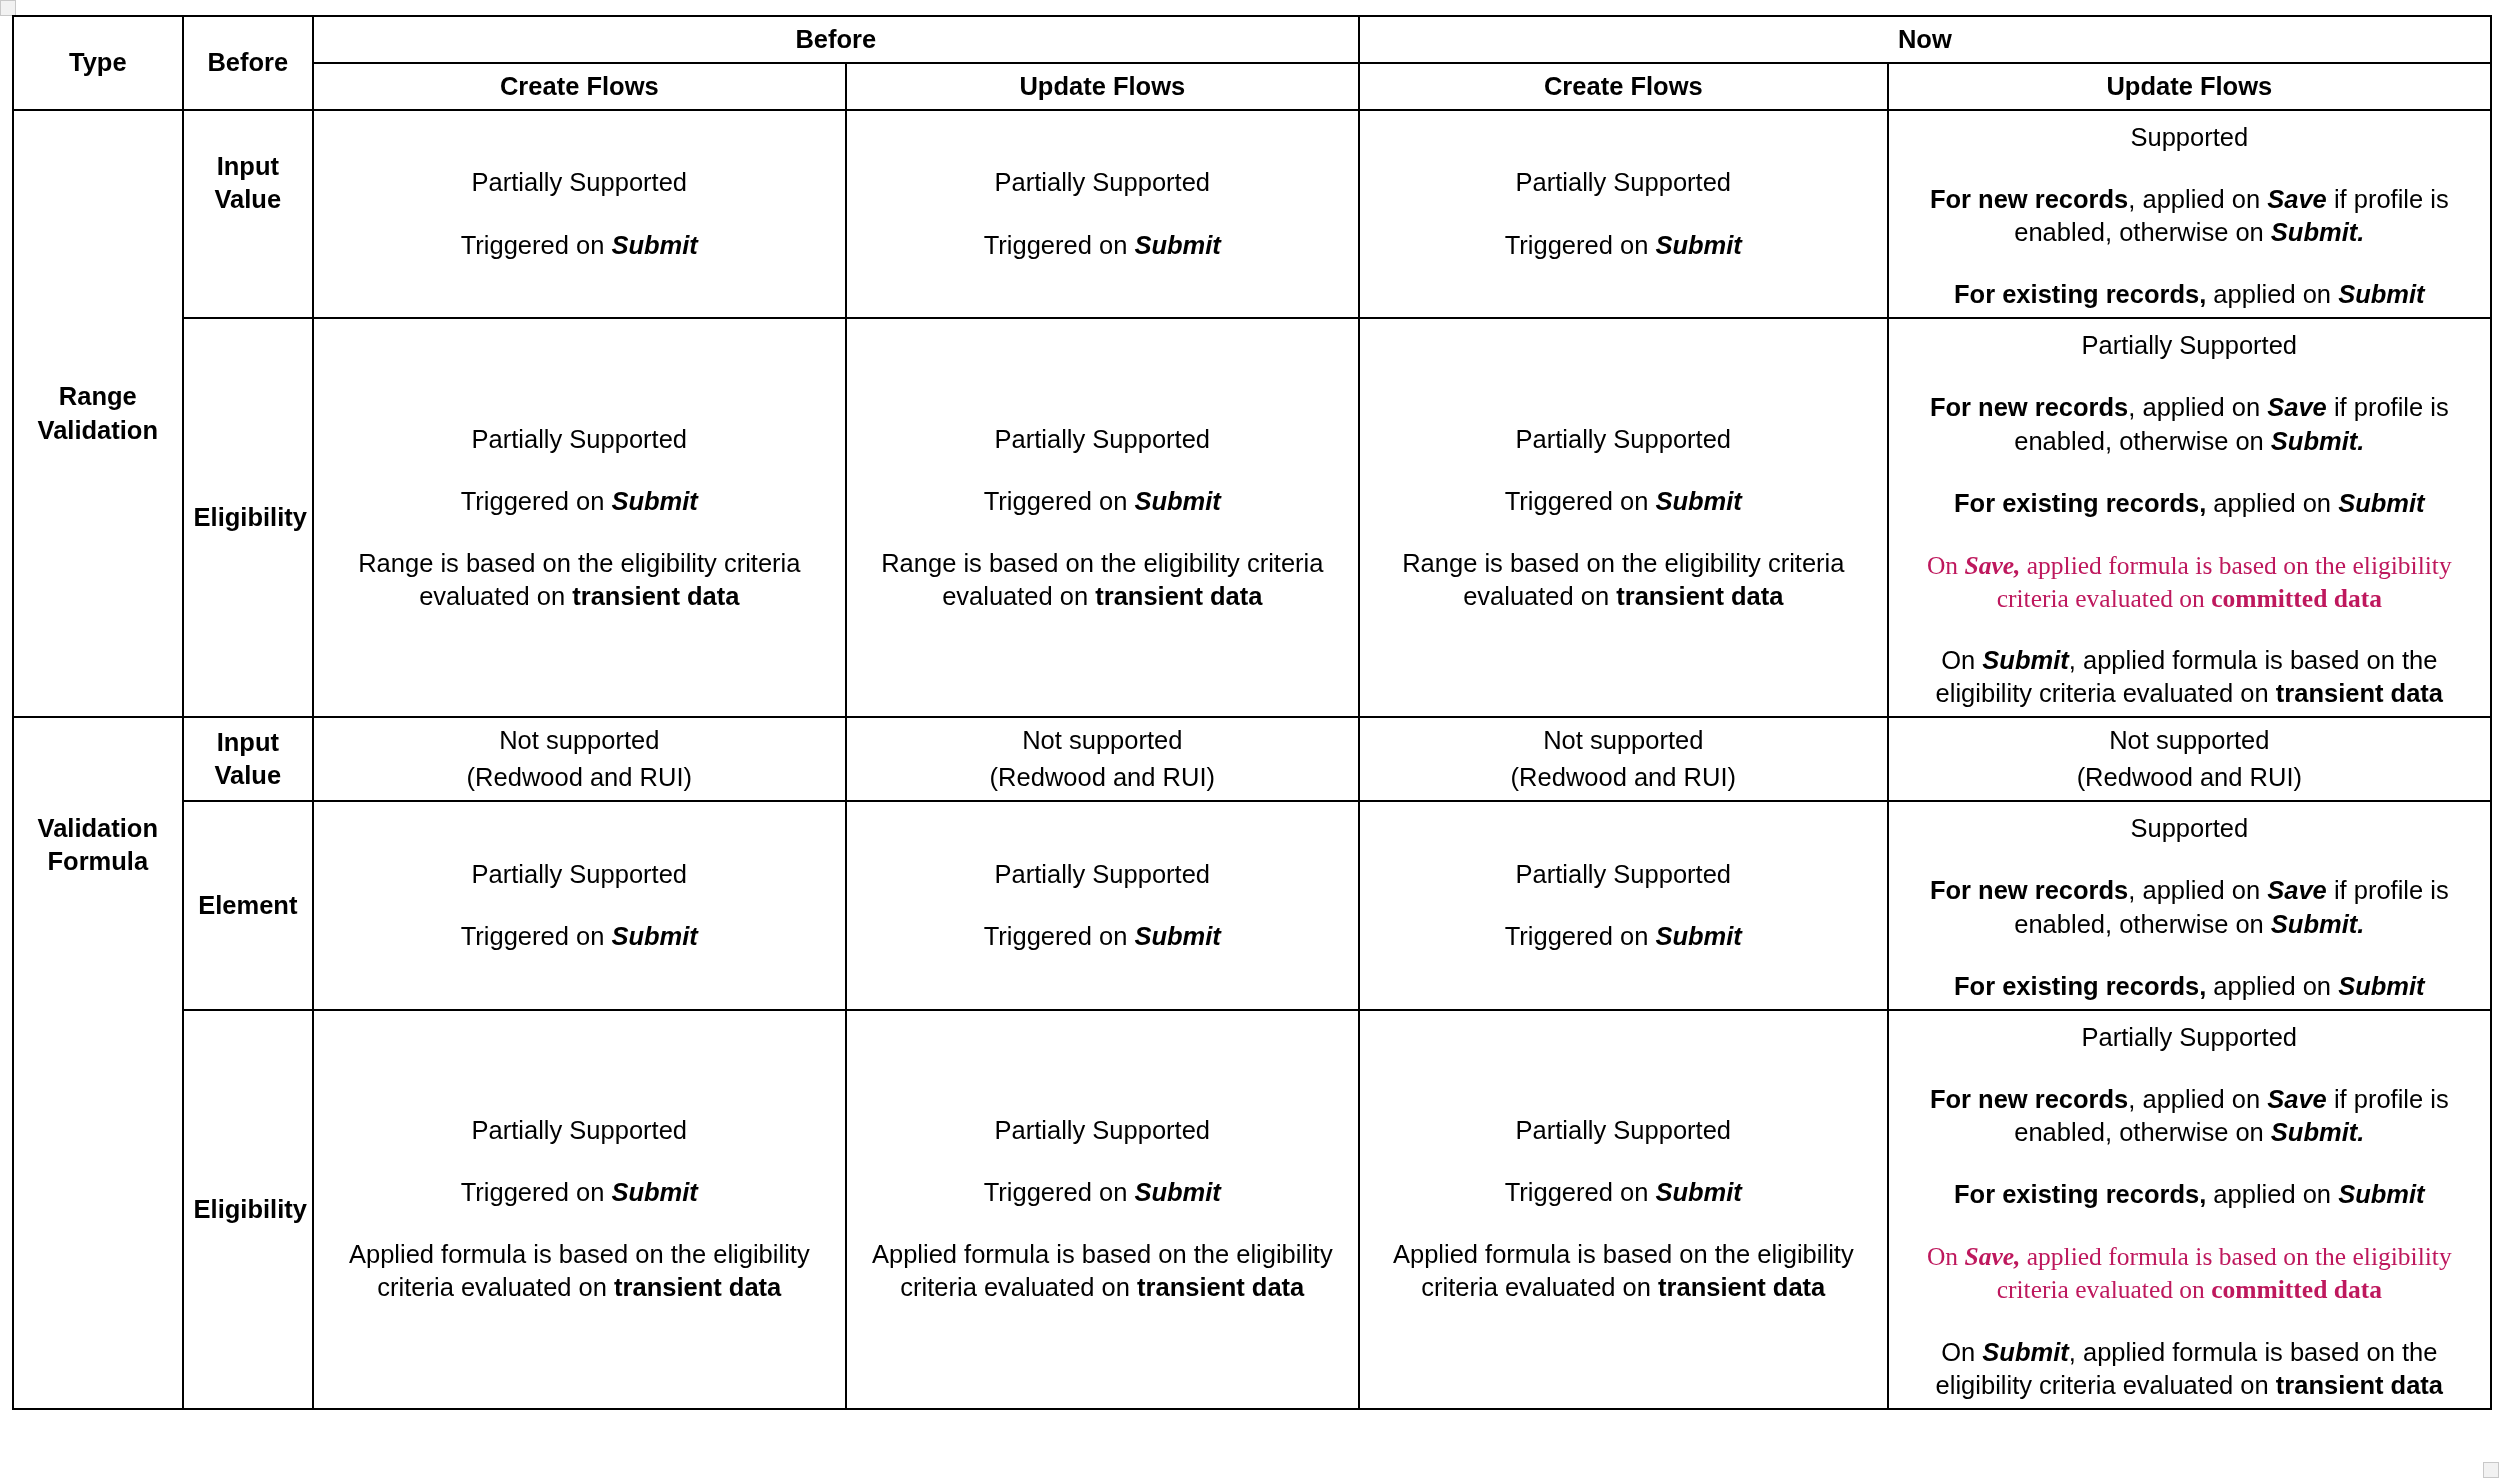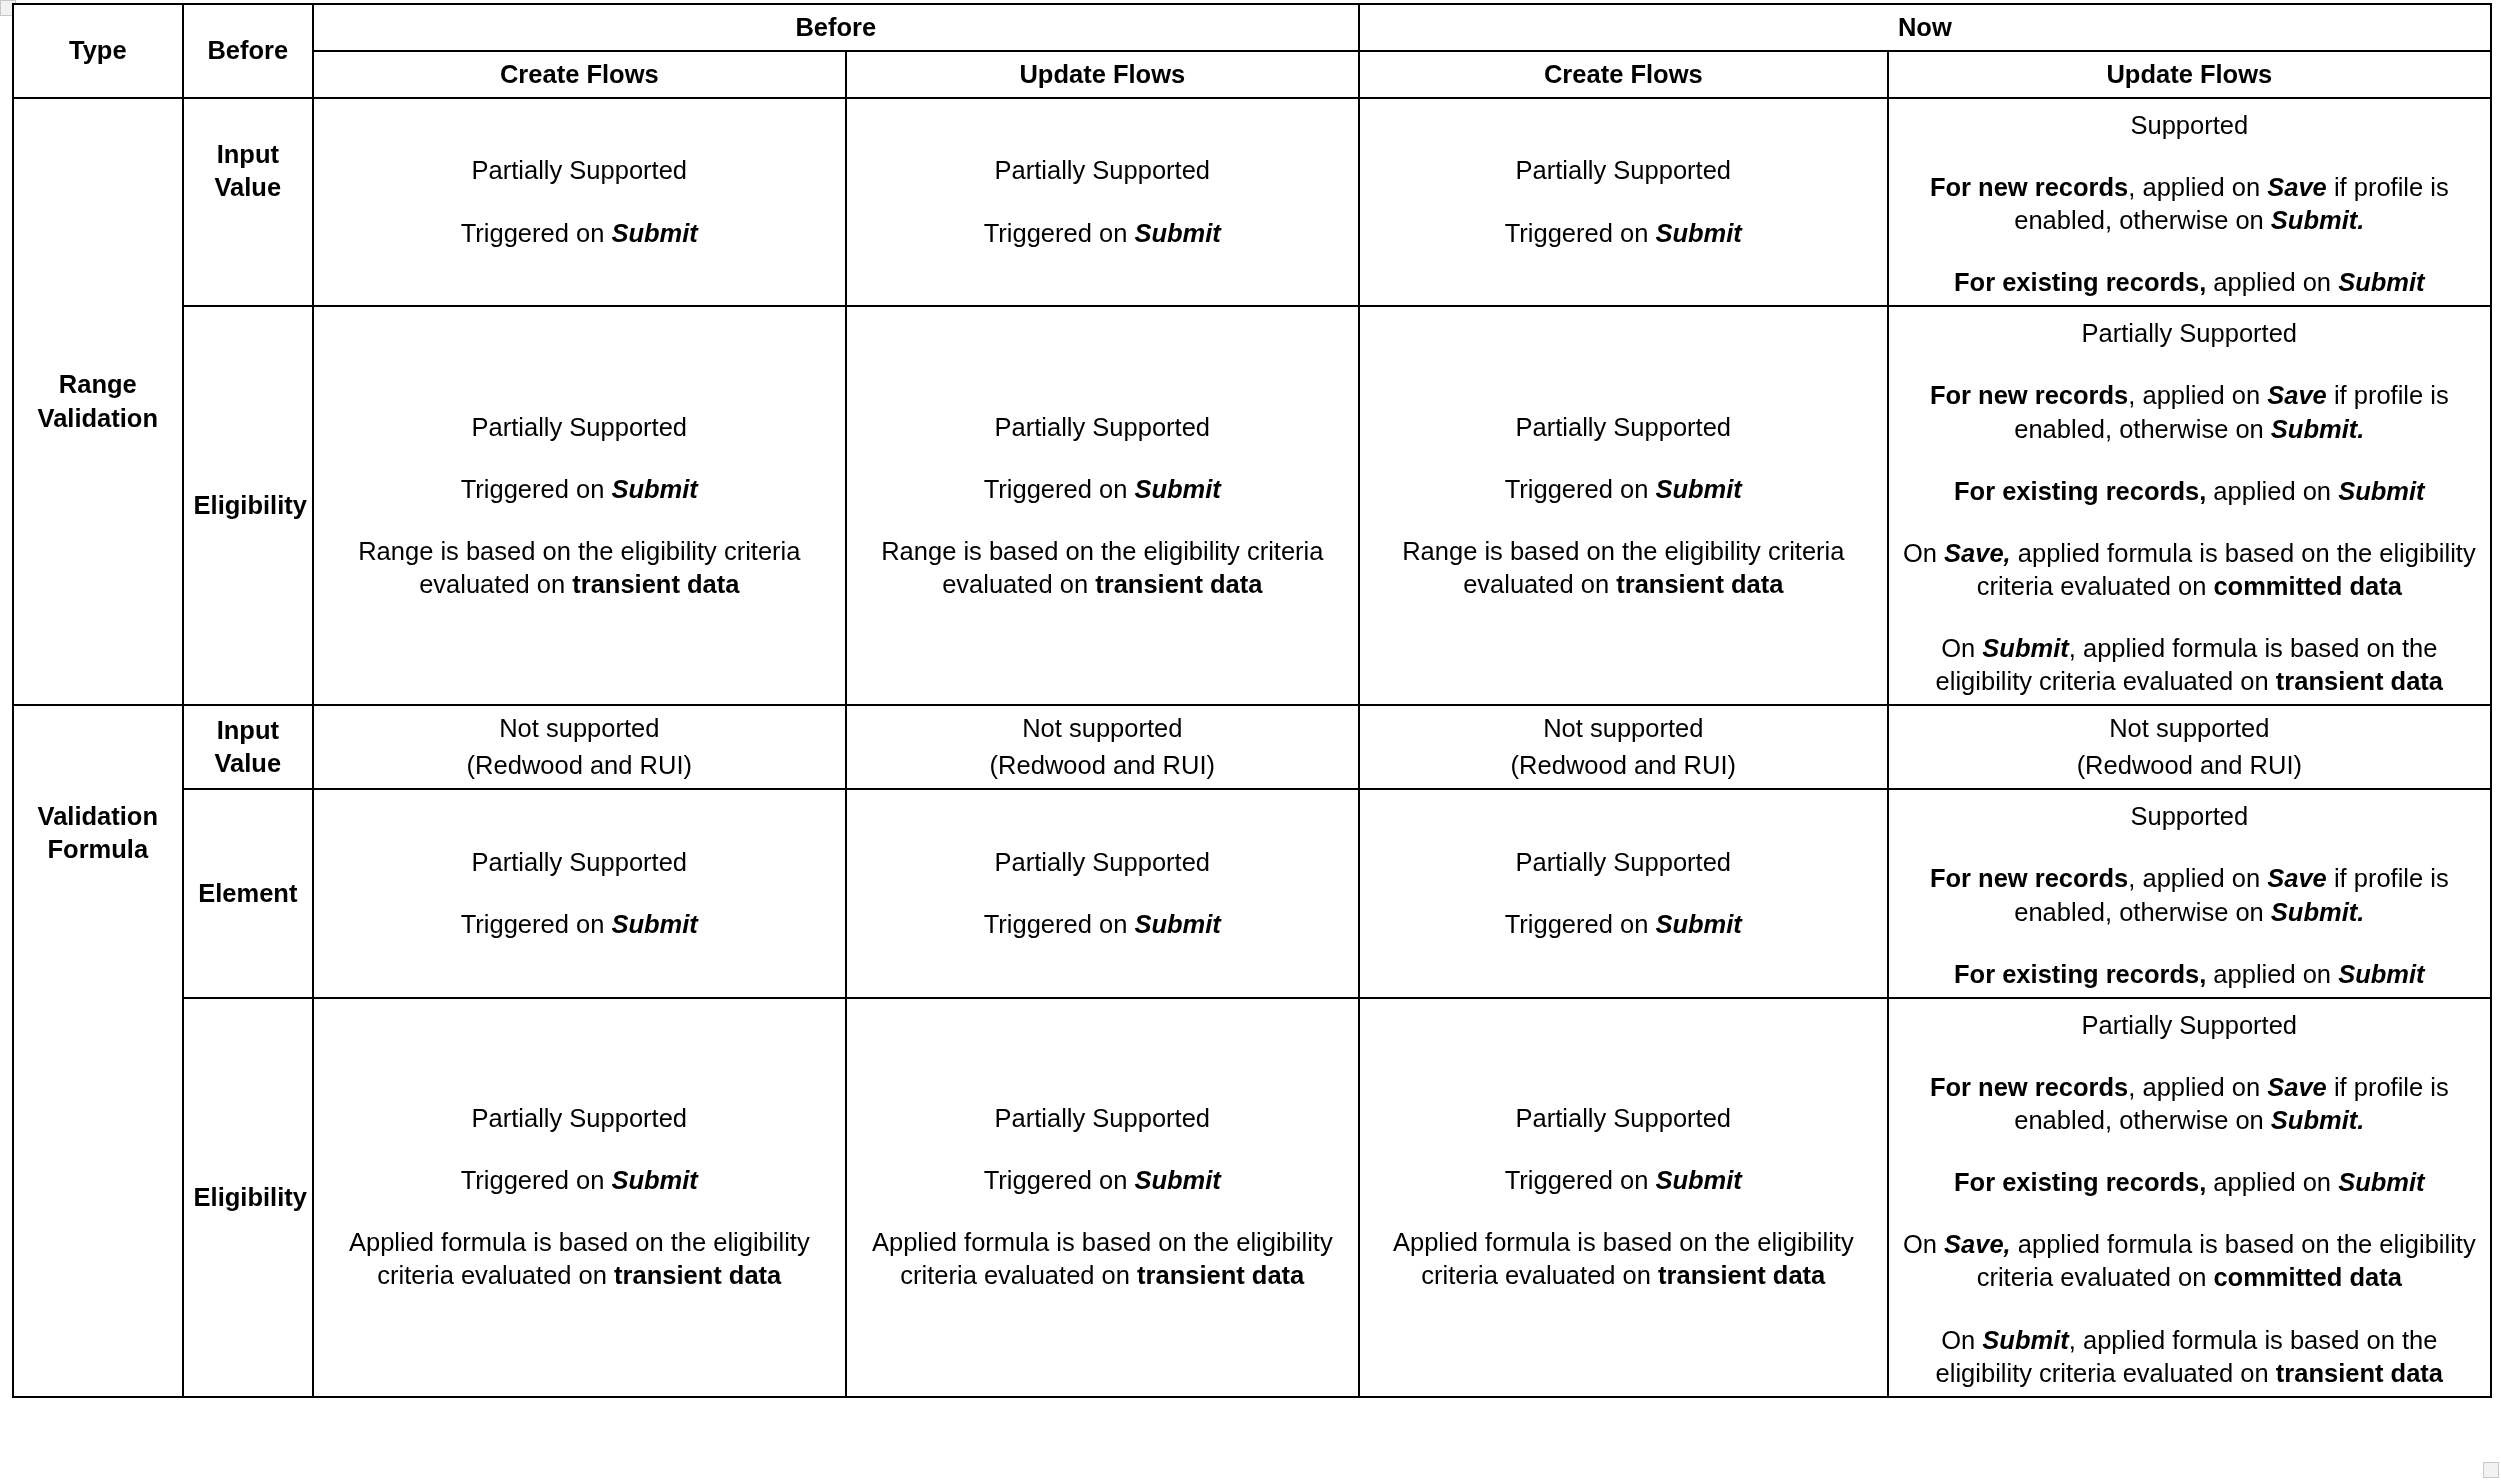--- a/index.html
+++ b/index.html
@@ -15,21 +15,21 @@
   }
   #sheet {
     position: relative;
     width: 2501px;
     height: 1480px;
     background: #ffffff;
   }
   table.grid {
     position: absolute;
     left: 11.8px;
-    top: 3px;
+    top: 15px;
     width: 2478px;
     border-collapse: collapse;
     table-layout: fixed;
     background: #ffffff;
   }
   table.grid td {
     border: 2px solid #000000;
     padding: 5.9px 9.8px;
     vertical-align: middle;
     text-align: center;
@@ -94,21 +94,21 @@
     vertical-align: middle;
   }
   td.content.valign-top { vertical-align: top; padding-top: 10px; }
 
   .para { margin: 0 0 0 0; }
   .para + .para { margin-top: 29px; }
   .para.tight + .para.tight { margin-top: 25.5px; }
 
   b.strong { font-weight: bold; }
   i.em { font-style: italic; font-weight: bold; }
-  .brown { color: #000000; }
+  .brown { color: #be185d; font-family: Liberation Serif, serif; }
 
   
   .corner-mark {
     position: absolute;
     width: 13.7px;
     height: 13.7px;
     border: 1px solid #c8c8c8;
     background: #f2f2f2;
   }
   .corner-tl { left: 0px; top: 0px; }

